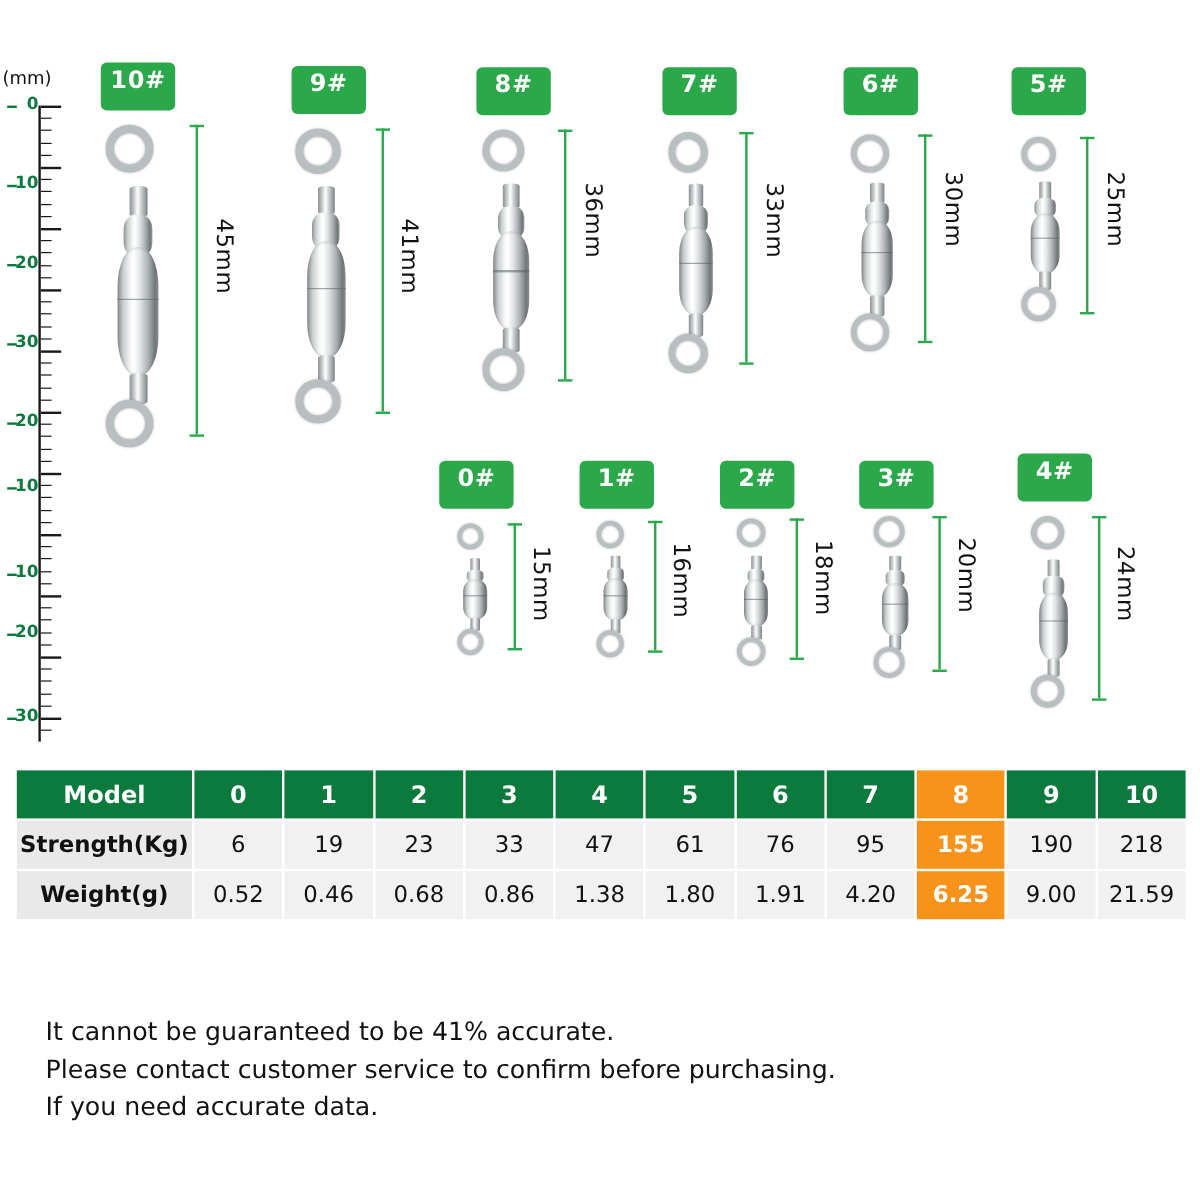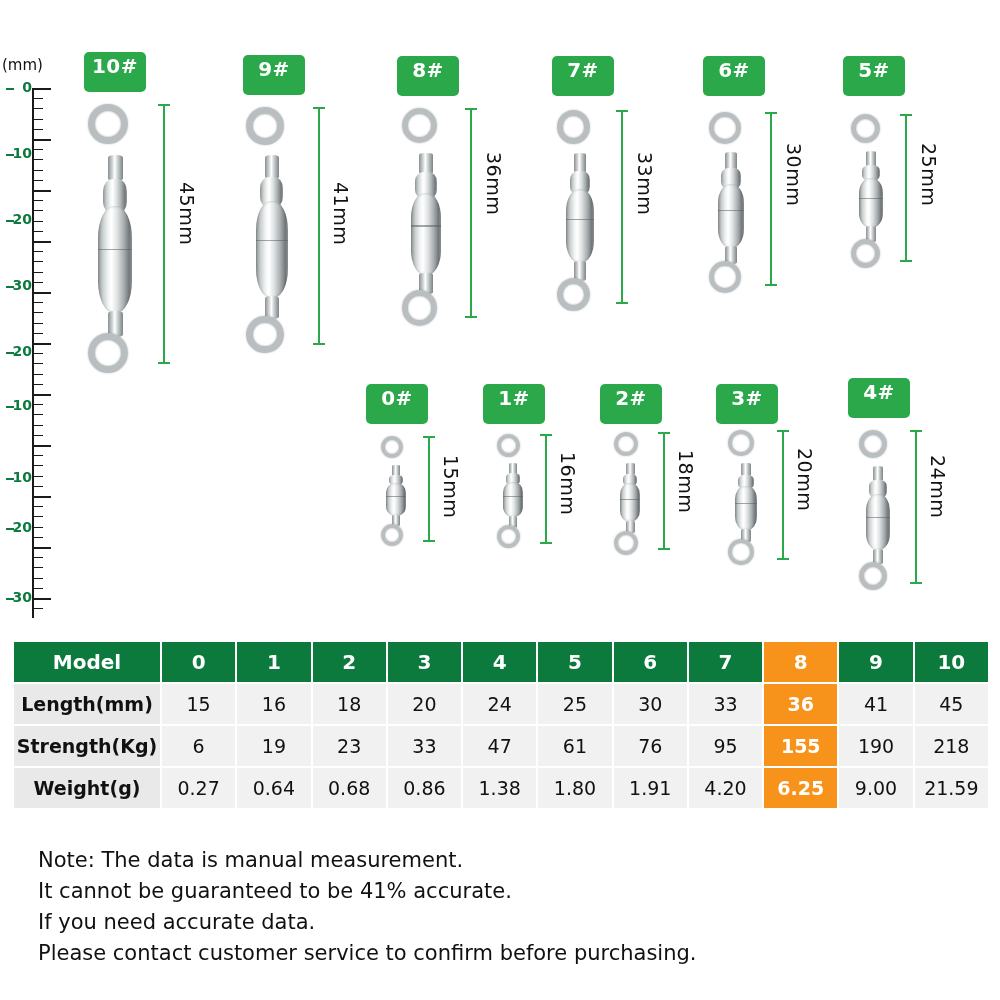--- a/index.html
+++ b/index.html
@@ -439,65 +439,50 @@
             <th>5</th>
             <th>6</th>
             <th>7</th>
             <th class="hl">8</th>
             <th>9</th>
             <th>10</th>
           </tr>
       </thead>
       <tbody id="tbody">
           <tr>
-            <th class="col-first">Length(mm)</th>
-            <td>15</td>
-            <td>16</td>
-            <td>18</td>
-            <td>20</td>
-            <td>24</td>
-            <td>25</td>
-            <td>30</td>
-            <td>33</td>
-            <td class="hl">36</td>
-            <td>41</td>
-            <td>45</td>
-          </tr>
-          <tr>
             <th class="col-first">Strength(Kg)</th>
             <td>6</td>
             <td>19</td>
             <td>23</td>
             <td>33</td>
             <td>47</td>
             <td>61</td>
             <td>76</td>
             <td>95</td>
             <td class="hl">155</td>
             <td>190</td>
             <td>218</td>
           </tr>
           <tr>
             <th class="col-first">Weight(g)</th>
-            <td>0.27</td>
-            <td>0.64</td>
+            <td>0.52</td>
+            <td>0.46</td>
             <td>0.68</td>
             <td>0.86</td>
             <td>1.38</td>
             <td>1.80</td>
             <td>1.91</td>
             <td>4.20</td>
             <td class="hl">6.25</td>
             <td>9.00</td>
             <td>21.59</td>
           </tr>
         </tbody>
     </table>
   </div>
 
   <div class="notes" id="notes">
-      <div>Note: The data is manual measurement.</div>
       <div>It cannot be guaranteed to be 41% accurate.</div>
+      <div>Please contact customer service to confirm before purchasing.</div>
       <div>If you need accurate data.</div>
-      <div>Please contact customer service to confirm before purchasing.</div>
     </div>
 
 </div>
 
 </body></html>

